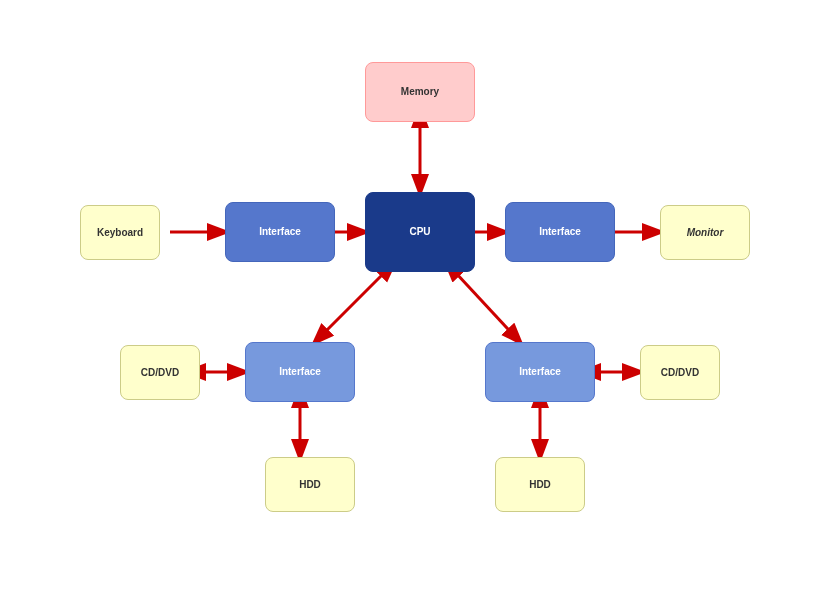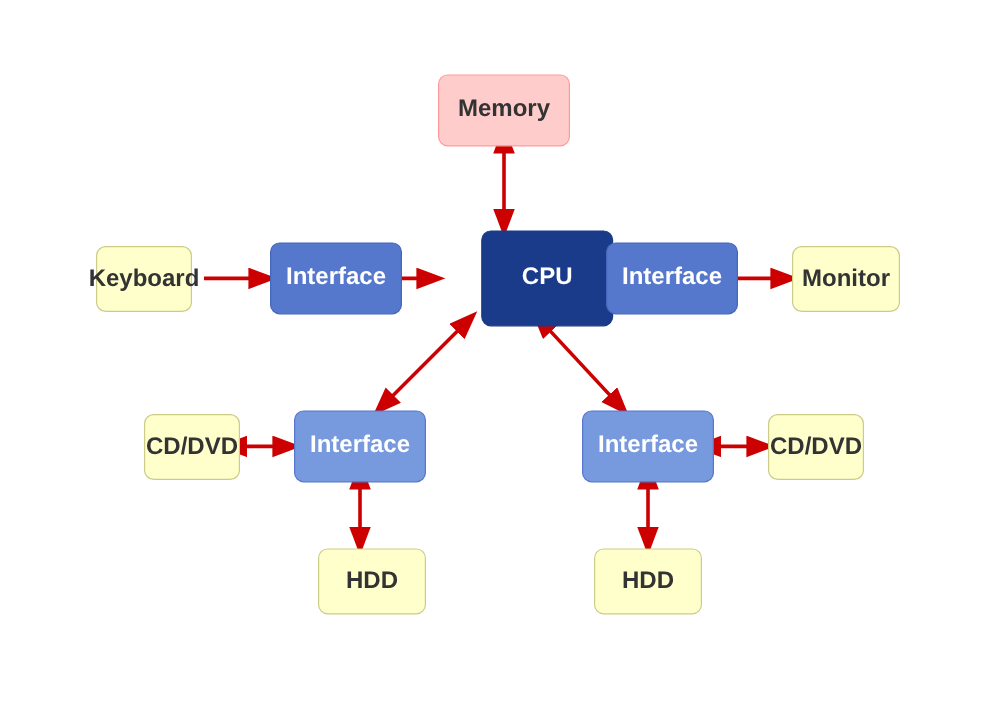--- a/index.html
+++ b/index.html
@@ -17,34 +17,33 @@
       position: relative;
       width: 780px;
       height: 550px;
     }
     .node {
       position: absolute;
       border-radius: 8px;
       display: flex;
       align-items: center;
       justify-content: center;
-      font-size: 20px;
+      font-size: 10px;
       font-weight: bold;
       text-align: center;
       border: 1px solid #aaa;
     }
     .node-cpu {
       background: #1a3a8a;
       color: white;
       width: 110px;
       height: 80px;
       left: 335px;
       top: 170px;
       border-color: #1a3a8a;
-      margin-left: 36px;
     }
     .node-memory {
       background: #ffcccc;
       color: #333;
       width: 110px;
       height: 60px;
       left: 335px;
       top: 40px;
       border-color: #f99;
     }
@@ -76,20 +75,21 @@
       border-color: #cccc88;
     }
     .node-monitor {
       background: #ffffcc;
       color: #333;
       width: 90px;
       height: 55px;
       left: 630px;
       top: 183px;
       border-color: #cccc88;
+      font-style: italic;
     }
     .node-interface-bl {
       background: #7799dd;
       color: white;
       width: 110px;
       height: 60px;
       left: 215px;
       top: 320px;
       border-color: #5577cc;
     }

